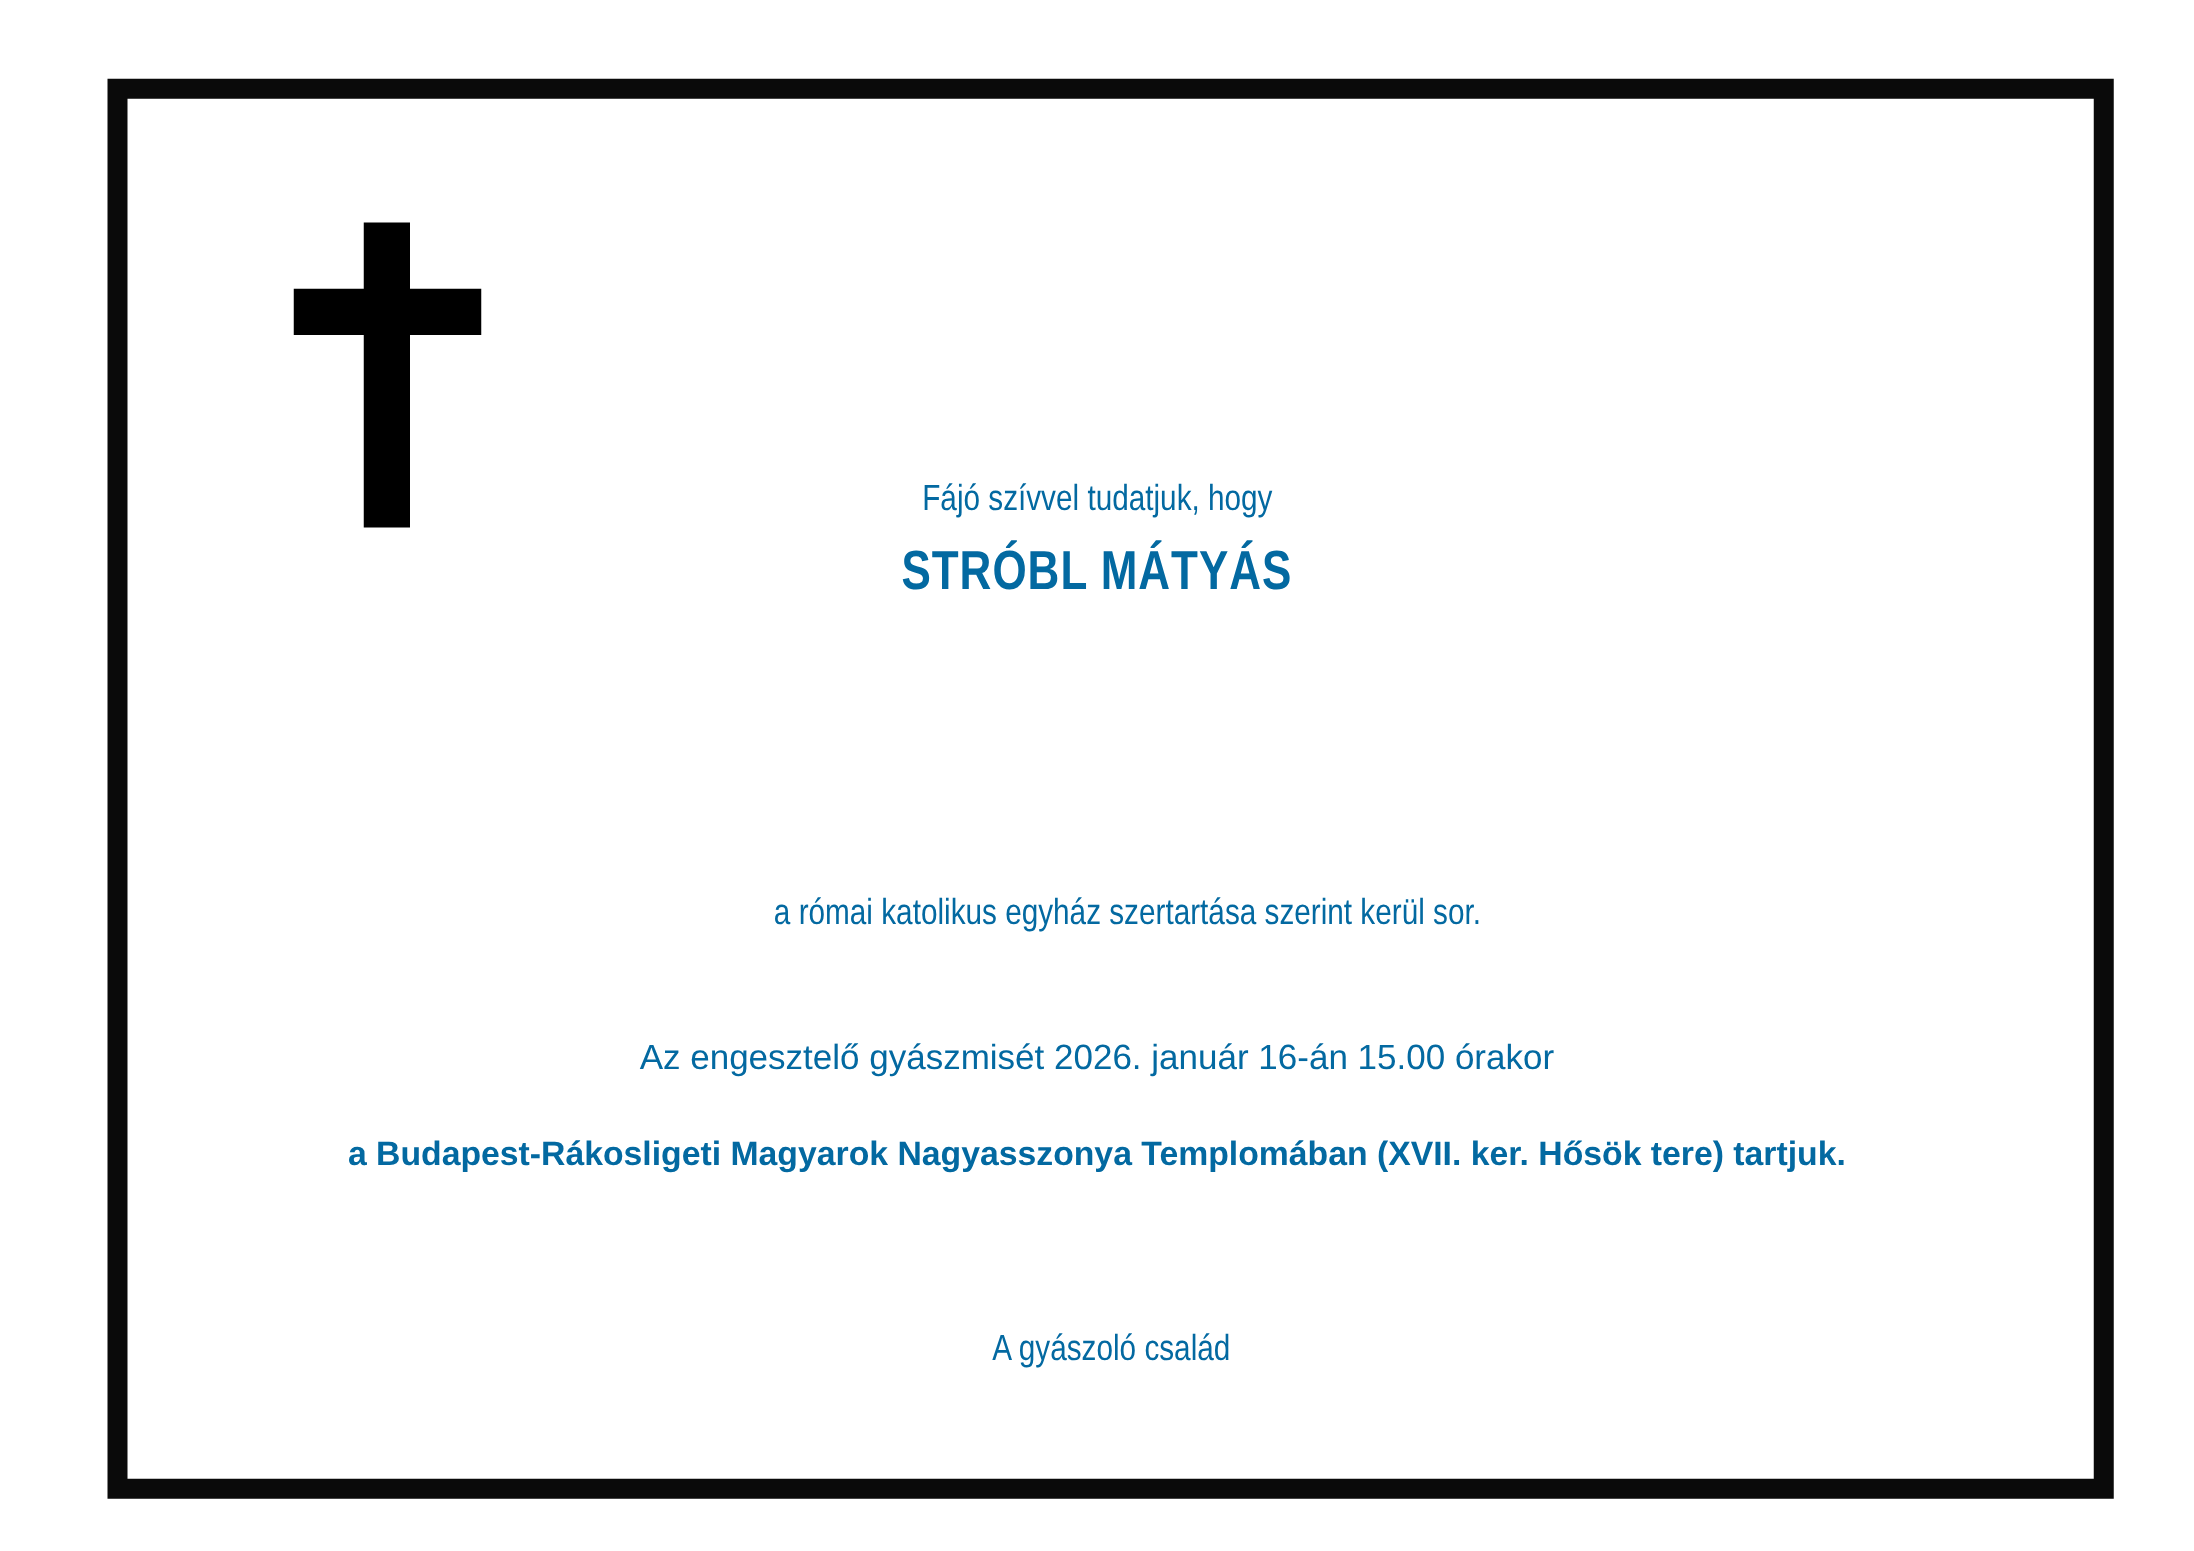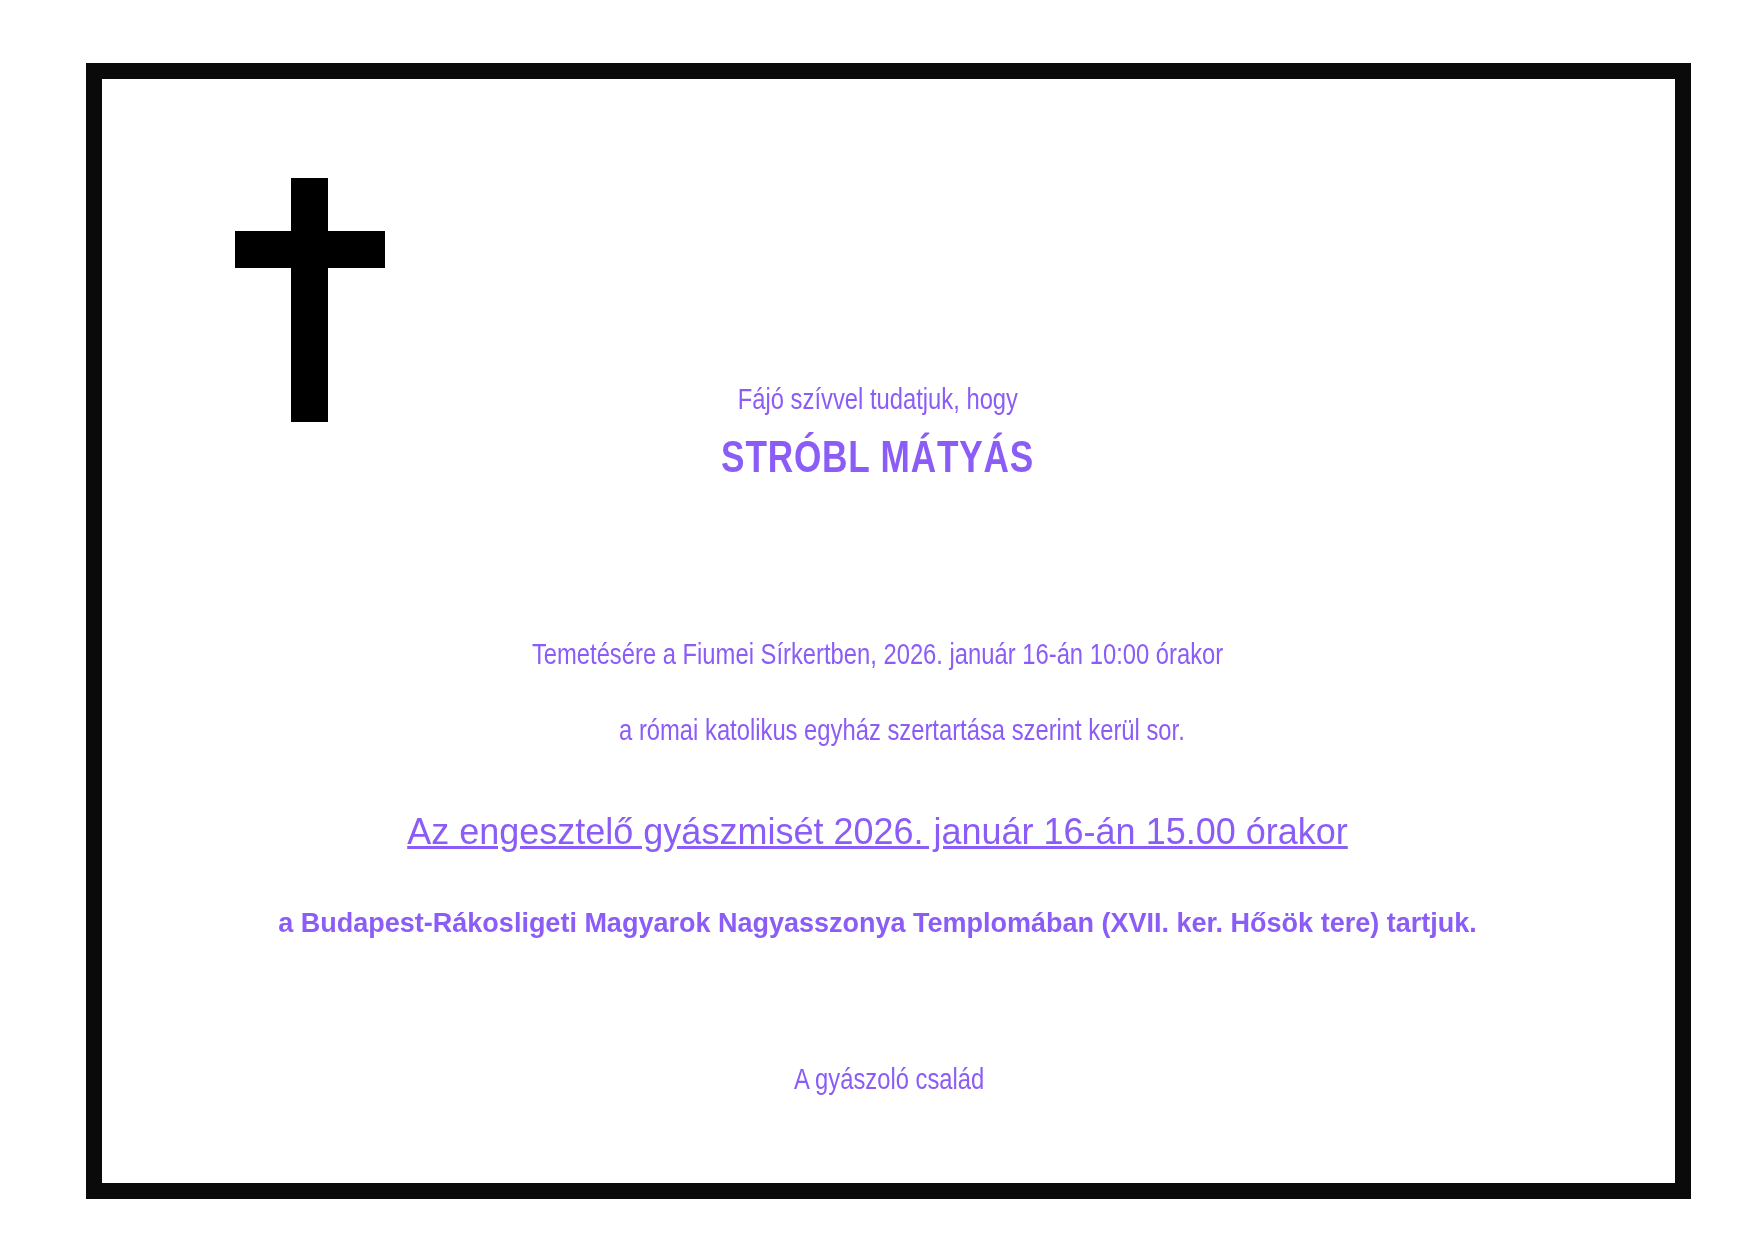--- a/index.html
+++ b/index.html
@@ -41,38 +41,38 @@
     height: 37px;
     background: #000000;
   }
   .line {
     position: absolute;
     left: 0;
     width: 1755px;
     text-align: center;
     line-height: 1.1;
     white-space: nowrap;
-    color: #8b5cf6;
+    color: #0369a1;
   }
   .narrow {
     display: inline-block;
     transform: scaleX(0.82);
     transform-origin: center;
   }
   .narrow-name {
     display: inline-block;
     transform: scaleX(0.80);
     transform-origin: center;
   }
   .intro     { top: 384px; font-size: 29px; }
   .name      { top: 433px; font-size: 44px; font-weight: bold; letter-spacing: 1px; }
   .death     { top: 560px; font-size: 29px; }
   .funeral1  { top: 639px; font-size: 29px; }
   .funeral2  { top: 715px; font-size: 29px; padding-left: 24px; }
-  .mass1     { top: 812px; font-size: 36px; text-decoration: underline; }
+  .mass1     { top: 831px; font-size: 28px; }
   .mass2     { top: 909px; font-size: 27px; font-weight: bold; }
   .closing   { top: 1064px; font-size: 29px; margin-left: 12px; }
 </style>
 </head>
 <body>
 
 <div class="page">
 
   <div class="frame"></div>
 
@@ -83,23 +83,20 @@
 
   <div class="line intro">
     <span class="narrow">Fájó szívvel tudatjuk, hogy</span>
   </div>
 
   <div class="line name">
     <span class="narrow-name">STRÓBL MÁTYÁS</span>
   </div>
 
 
-  <div class="line funeral1">
-    <span class="narrow">Temetésére a Fiumei Sírkertben, 2026. január 16-án 10:00 órakor</span>
-  </div>
 
   <div class="line funeral2">
     <span class="narrow">a római katolikus egyház szertartása szerint kerül sor.</span>
   </div>
 
   <div class="line mass1">
     <span>Az engesztelő gyászmisét 2026. január 16-án 15.00 órakor</span>
   </div>
 
   <div class="line mass2">

